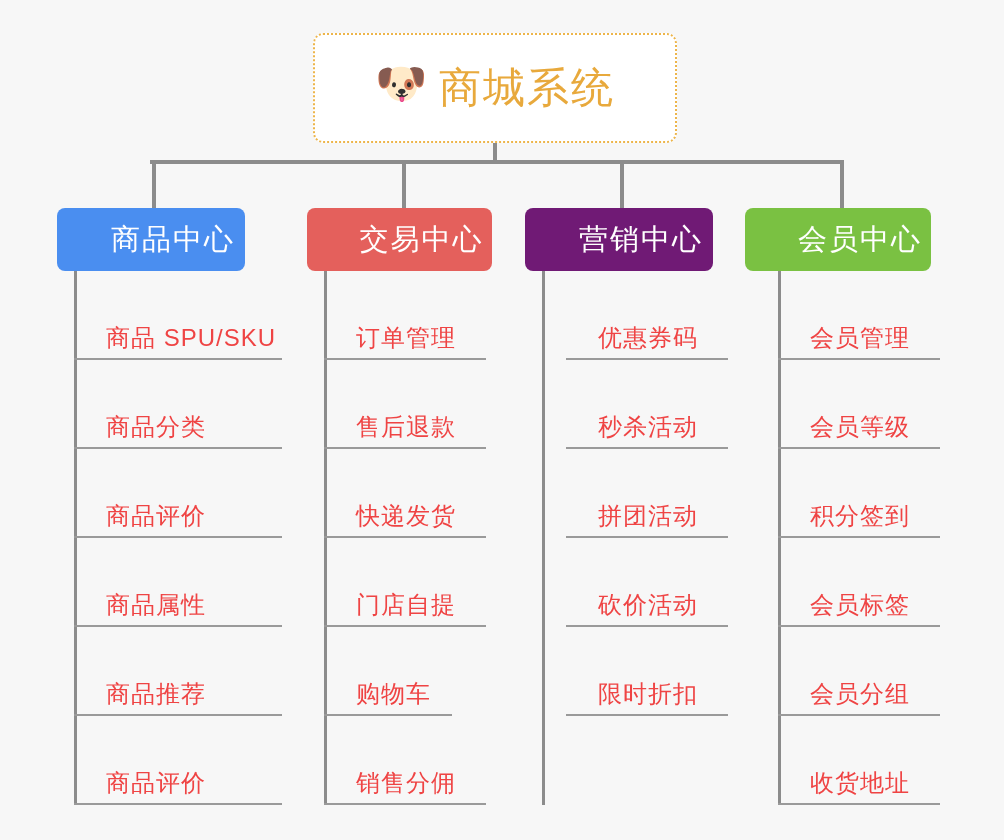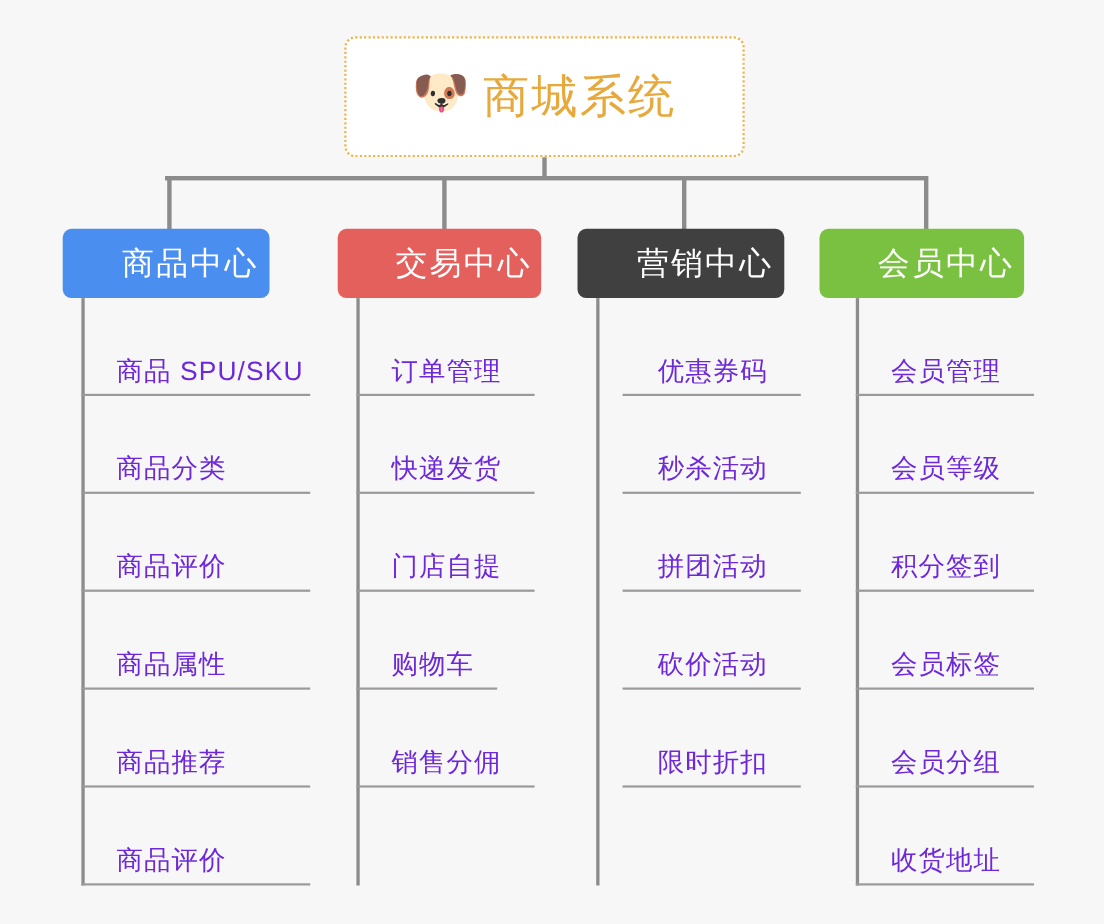--- a/index.html
+++ b/index.html
@@ -109,21 +109,21 @@
     position: relative;
     height: 89px;
     box-sizing: border-box;
     display: flex;
     align-items: flex-end;
     justify-content: flex-start;
     padding-left: 32px;
   }
   .leaf-label {
     font-size: 24px;
-    color: #6d28d9;
+    color: #ef4444;
     line-height: 1;
     padding-bottom: 10px;
     white-space: nowrap;
     letter-spacing: 1px;
   }
   .leaf-rule {           
     position: absolute;
     left: 0;
     bottom: 0;
     height: 2px;
@@ -179,38 +179,42 @@
       <div class="cat-header" style="left: 307px; width: 185px; background: rgb(228, 96, 92);">
         <span>交易中心</span>
       </div>
       <div class="leaf-col" style="left: 324px;">
         <div class="leaf-spine" style="height: 534px;"></div>
         <div class="leaf-item">
           <span class="leaf-label">订单管理</span>
           <div class="leaf-rule" style="width: 162px;"></div>
         </div>
         <div class="leaf-item">
+          <span class="leaf-label">售后退款</span>
+          <div class="leaf-rule" style="width: 162px;"></div>
+        </div>
+        <div class="leaf-item">
           <span class="leaf-label">快递发货</span>
           <div class="leaf-rule" style="width: 162px;"></div>
         </div>
         <div class="leaf-item">
           <span class="leaf-label">门店自提</span>
           <div class="leaf-rule" style="width: 162px;"></div>
         </div>
         <div class="leaf-item">
           <span class="leaf-label">购物车</span>
           <div class="leaf-rule" style="width: 128px;"></div>
         </div>
         <div class="leaf-item">
           <span class="leaf-label">销售分佣</span>
           <div class="leaf-rule" style="width: 162px;"></div>
         </div>
       </div>
       <div class="conn conn-drop" style="left: 620px;"></div>
-      <div class="cat-header" style="left: 525px; width: 188px; background: #404040;">
+      <div class="cat-header" style="left: 525px; width: 188px; background: #701a75;">
         <span>营销中心</span>
       </div>
       <div class="leaf-col" style="left: 542px; padding-left: 24px;">
         <div class="leaf-spine" style="height: 534px;"></div>
         <div class="leaf-item">
           <span class="leaf-label">优惠券码</span>
           <div class="leaf-rule" style="width: 162px;"></div>
         </div>
         <div class="leaf-item">
           <span class="leaf-label">秒杀活动</span>

